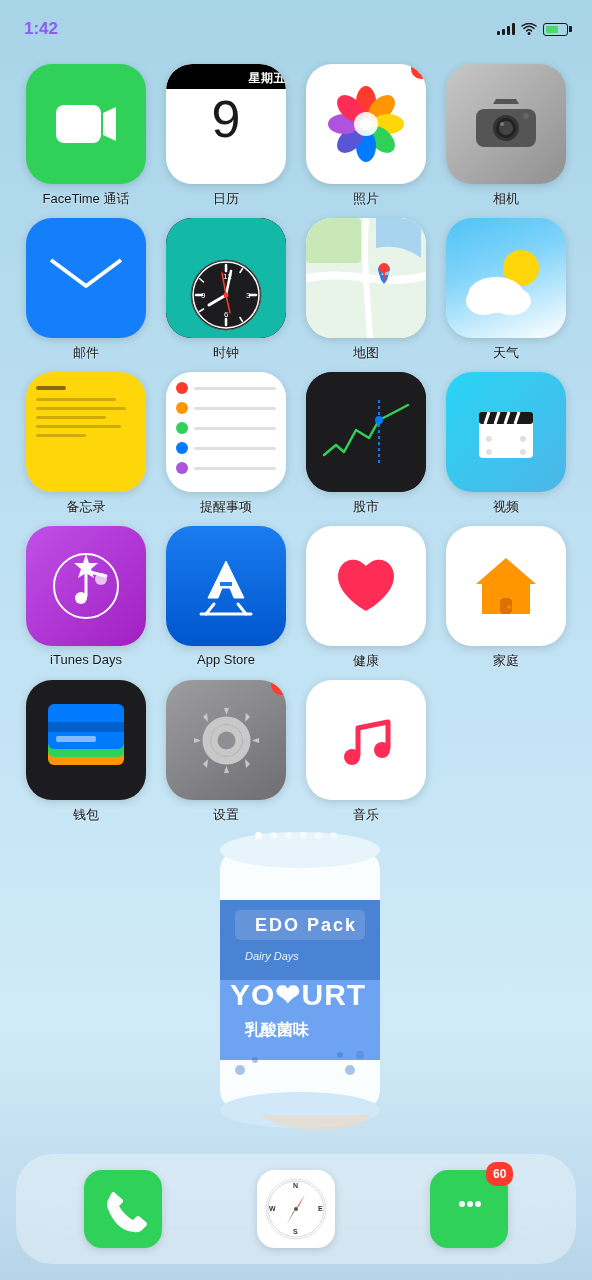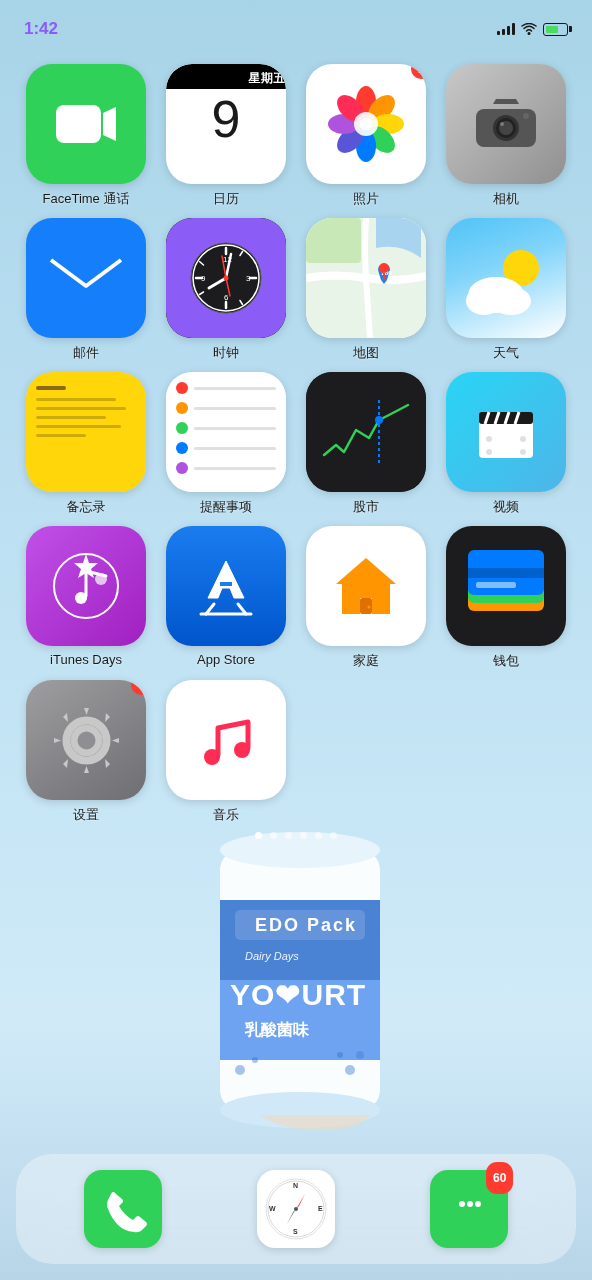--- a/index.html
+++ b/index.html
@@ -318,23 +318,23 @@
       background: #e0e0e0;
       border-radius: 2px;
       flex: 1;
     }
 
     .clock-inner {
       width: 100%;
       height: 100%;
       border-radius: 26px;
       overflow: hidden;
-      background: #8b5cf6;
-      display: flex;
-      align-items: center;
+      background: #14b8a6;
+      display: flex;
+      align-items: flex-end;
       justify-content: center;
     }
 
     .stocks-inner {
       width: 100%;
       height: 100%;
       border-radius: 26px;
       overflow: hidden;
       background: #1c1c1e;
       display: flex;
@@ -625,20 +625,28 @@
 
         <line x1="28" y1="58" x2="20" y2="68" stroke="white" stroke-width="3" stroke-linecap="round"></line>
         <line x1="52" y1="58" x2="60" y2="68" stroke="white" stroke-width="3" stroke-linecap="round"></line>
         <line x1="15" y1="68" x2="65" y2="68" stroke="white" stroke-width="3" stroke-linecap="round"></line>
       </svg>
     </div>
     <span class="app-label">App Store</span>
   </div>
 
 
+  <div class="app-item">
+    <div class="app-icon icon-health" style="background: white;">
+      <svg width="80" height="80" viewBox="0 0 80 80">
+        <path d="M40 65 C40 65 12 50 12 30 C12 20 20 12 30 14 C35 15 40 20 40 20 C40 20 45 15 50 14 C60 12 68 20 68 30 C68 50 40 65 40 65Z" fill="#ff2d55"></path>
+      </svg>
+    </div>
+    <span class="app-label">健康</span>
+  </div>
 
   <div class="app-item">
     <div class="app-icon icon-home" style="background: white;">
       <svg width="80" height="80" viewBox="0 0 80 80">
 
         <path d="M40 12 L70 38 L64 38 L64 68 L46 68 L46 52 L34 52 L34 68 L16 68 L16 38 L10 38 Z" fill="#ff9500"></path>
         <rect x="34" y="52" width="12" height="16" rx="2" fill="#e07000"></rect>
 
         <circle cx="43" cy="61" r="1.5" fill="#ff9500"></circle>
       </svg>
@@ -767,21 +775,21 @@
         <text x="32" y="14" fill="#333" font-size="7" font-family="Arial" font-weight="bold">N</text>
         <text x="32" y="60" fill="#333" font-size="7" font-family="Arial" font-weight="bold">S</text>
         <text x="8" y="37" fill="#333" font-size="7" font-family="Arial" font-weight="bold">W</text>
         <text x="57" y="37" fill="#333" font-size="7" font-family="Arial" font-weight="bold">E</text>
         <circle cx="35" cy="35" r="2" fill="#555"></circle>
       </svg>
     </div>
   </div>
 
   <div class="dock-item" style="position:relative;">
-    <div class="badge" style="top:-8px; right:-5px; font-size:12px; min-width:24px; height:32px;border-radius:11px;">60</div>
+    <div class="badge" style="top:-8px; right:-5px; font-size:12px; min-width:24px; height:24px;">60</div>
     <div class="dock-icon icon-messages">
       <svg width="55" height="55" viewBox="0 0 55 55">
         <path d="M5 5 Q5 3 8 3 L47 3 Q50 3 50 6 L50 38 Q50 41 47 41 L30 41 L20 52 L20 41 L8 41 Q5 41 5 38 Z" fill="#30d158"></path>
 
         <circle cx="20" cy="22" r="3" fill="white"></circle>
         <circle cx="28" cy="22" r="3" fill="white"></circle>
         <circle cx="36" cy="22" r="3" fill="white"></circle>
       </svg>
     </div>
   </div>

